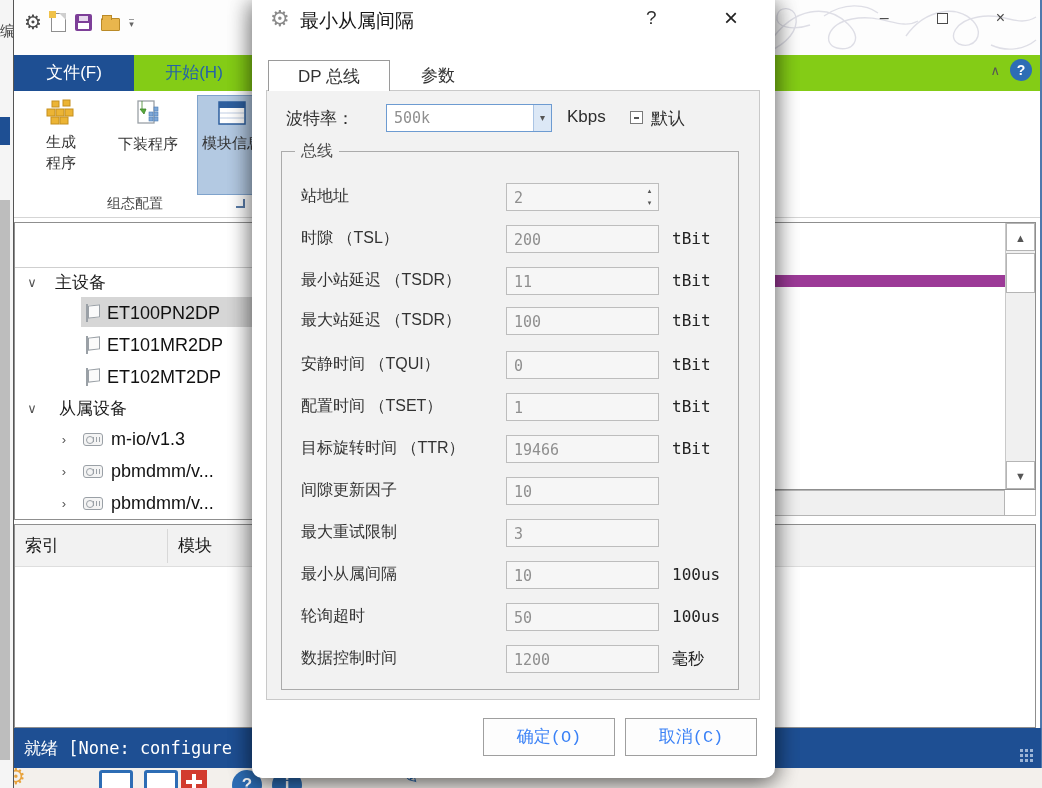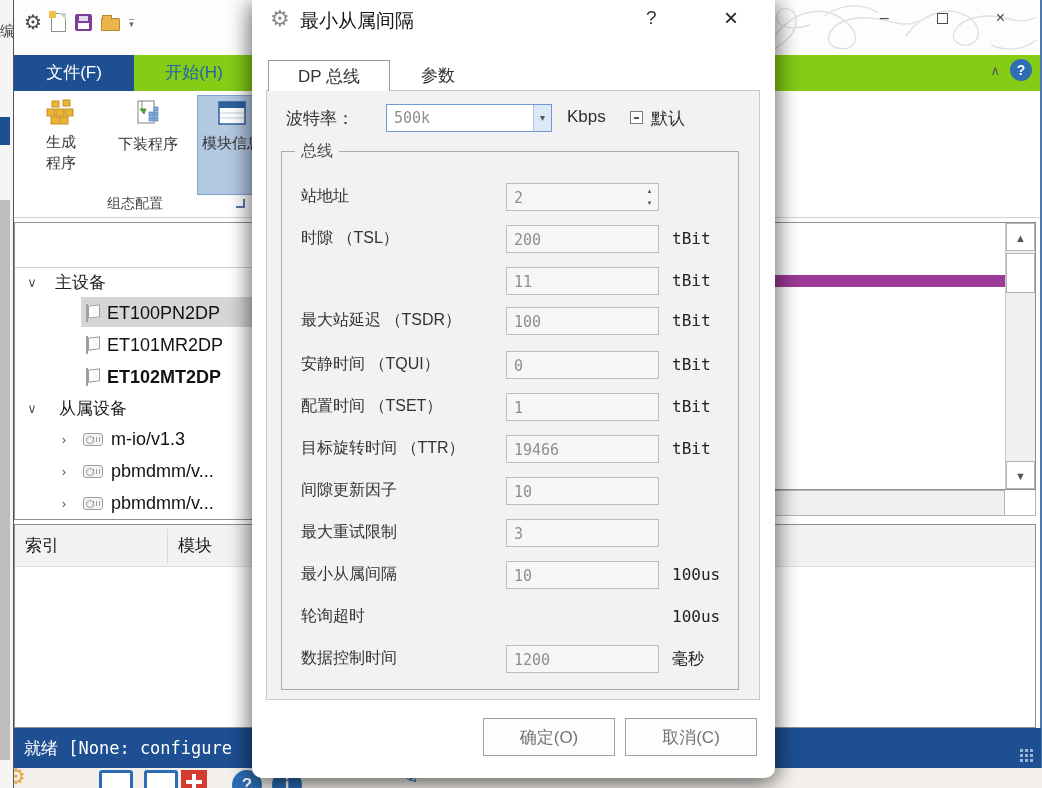--- a/index.html
+++ b/index.html
@@ -144,21 +144,21 @@
 
   .frow { position:absolute; left:0; width:100%; height:28px; }
   .flabel { position:absolute; left:19px; top:3px; font-size:16px; color:#333; white-space:nowrap; }
   .finput { position:absolute; left:224px; top:0; width:153px; height:28px; background:#f6f6f6; border:1px solid #bdbdbd; }
   .fval { position:absolute; left:7px; top:5px; font-size:15px; color:#8f8f8f; font-family:"DejaVu Sans Mono", monospace; }
   .funit { position:absolute; left:390px; top:4px; font-size:16px; color:#222; font-family:"DejaVu Sans Mono", monospace; }
   .spinner { position:absolute; right:1px; top:1px; width:15px; height:24px; display:flex; flex-direction:column; }
   .spinner span { flex:1; font-size:7px; line-height:12px; text-align:center; color:#555; }
 
   .dlg-btn { position:absolute; top:718px; width:132px; height:38px; background:#fdfdfd; border:1px solid #9f9f9f;
-    font-size:17px; color:#737373; text-align:center; line-height:38px; }
+    font-size:17px; color:#3b82f6; text-align:center; line-height:38px;font-family:Liberation Mono, monospace; }
   #btn-ok { left:231px; } #btn-cancel { left:373px; }
 </style>
 </head>
 <body>
 
 <div id="bg-sliver" class="abs">
   <span class="edge-text">编</span>
   <div class="blue-chip"></div>
   <div class="gray-low"></div>
 </div>
@@ -254,21 +254,21 @@
       <span class="tree-group-label" style="margin-left:14px;">主设备</span>
     </div>
     <div class="tree-row" style="top:76px; height:28px; padding-left:70px;">
       <span class="flag-icon"></span>
       <span class="tree-item-label">ET100PN2DP</span>
     </div>
     <div class="tree-row" style="top:108px; height:28px; padding-left:70px;">
       <span class="flag-icon"></span>
       <span class="tree-item-label">ET101MR2DP</span>
     </div>
-    <div class="tree-row" style="top:140px; height:28px; padding-left:70px;font-weight:bold;">
+    <div class="tree-row" style="top:140px; height:28px; padding-left:70px;">
       <span class="flag-icon"></span>
       <span class="tree-item-label">ET102MT2DP</span>
     </div>
     <div class="tree-row" style="top:172px; height:26px; padding-left:8px;">
       <span class="tw">∨</span>
       <span class="tree-group-label" style="margin-left:18px;">从属设备</span>
     </div>
     <div class="tree-row" style="top:202px; height:28px; padding-left:40px;">
       <span class="tw">›</span>
       <span class="dev-icon" style="margin-left:10px;"></span>
@@ -362,20 +362,21 @@
       </div>
 
       <div class="frow" style="top:73px;">
         <span class="flabel">时隙 （TSL）</span>
         <span class="finput">
             <span class="fval">200</span>
           </span>
         <span class="funit">tBit</span>
       </div>
       <div class="frow" style="top:115px;">
+        <span class="flabel">最小站延迟 （TSDR）</span>
         <span class="finput">
             <span class="fval">11</span>
           </span>
         <span class="funit">tBit</span>
       </div>
       <div class="frow" style="top:155px;">
         <span class="flabel">最大站延迟 （TSDR）</span>
         <span class="finput">
             <span class="fval">100</span>
           </span>
@@ -418,20 +419,23 @@
       </div>
       <div class="frow" style="top:409px;">
         <span class="flabel">最小从属间隔</span>
         <span class="finput">
             <span class="fval">10</span>
           </span>
         <span class="funit">100us</span>
       </div>
       <div class="frow" style="top:451px;">
         <span class="flabel">轮询超时</span>
+        <span class="finput">
+            <span class="fval">50</span>
+          </span>
         <span class="funit">100us</span>
       </div>
       <div class="frow" style="top:493px;">
         <span class="flabel">数据控制时间</span>
         <span class="finput">
             <span class="fval">1200</span>
           </span>
         <span class="funit">毫秒</span>
       </div>
     </div>

